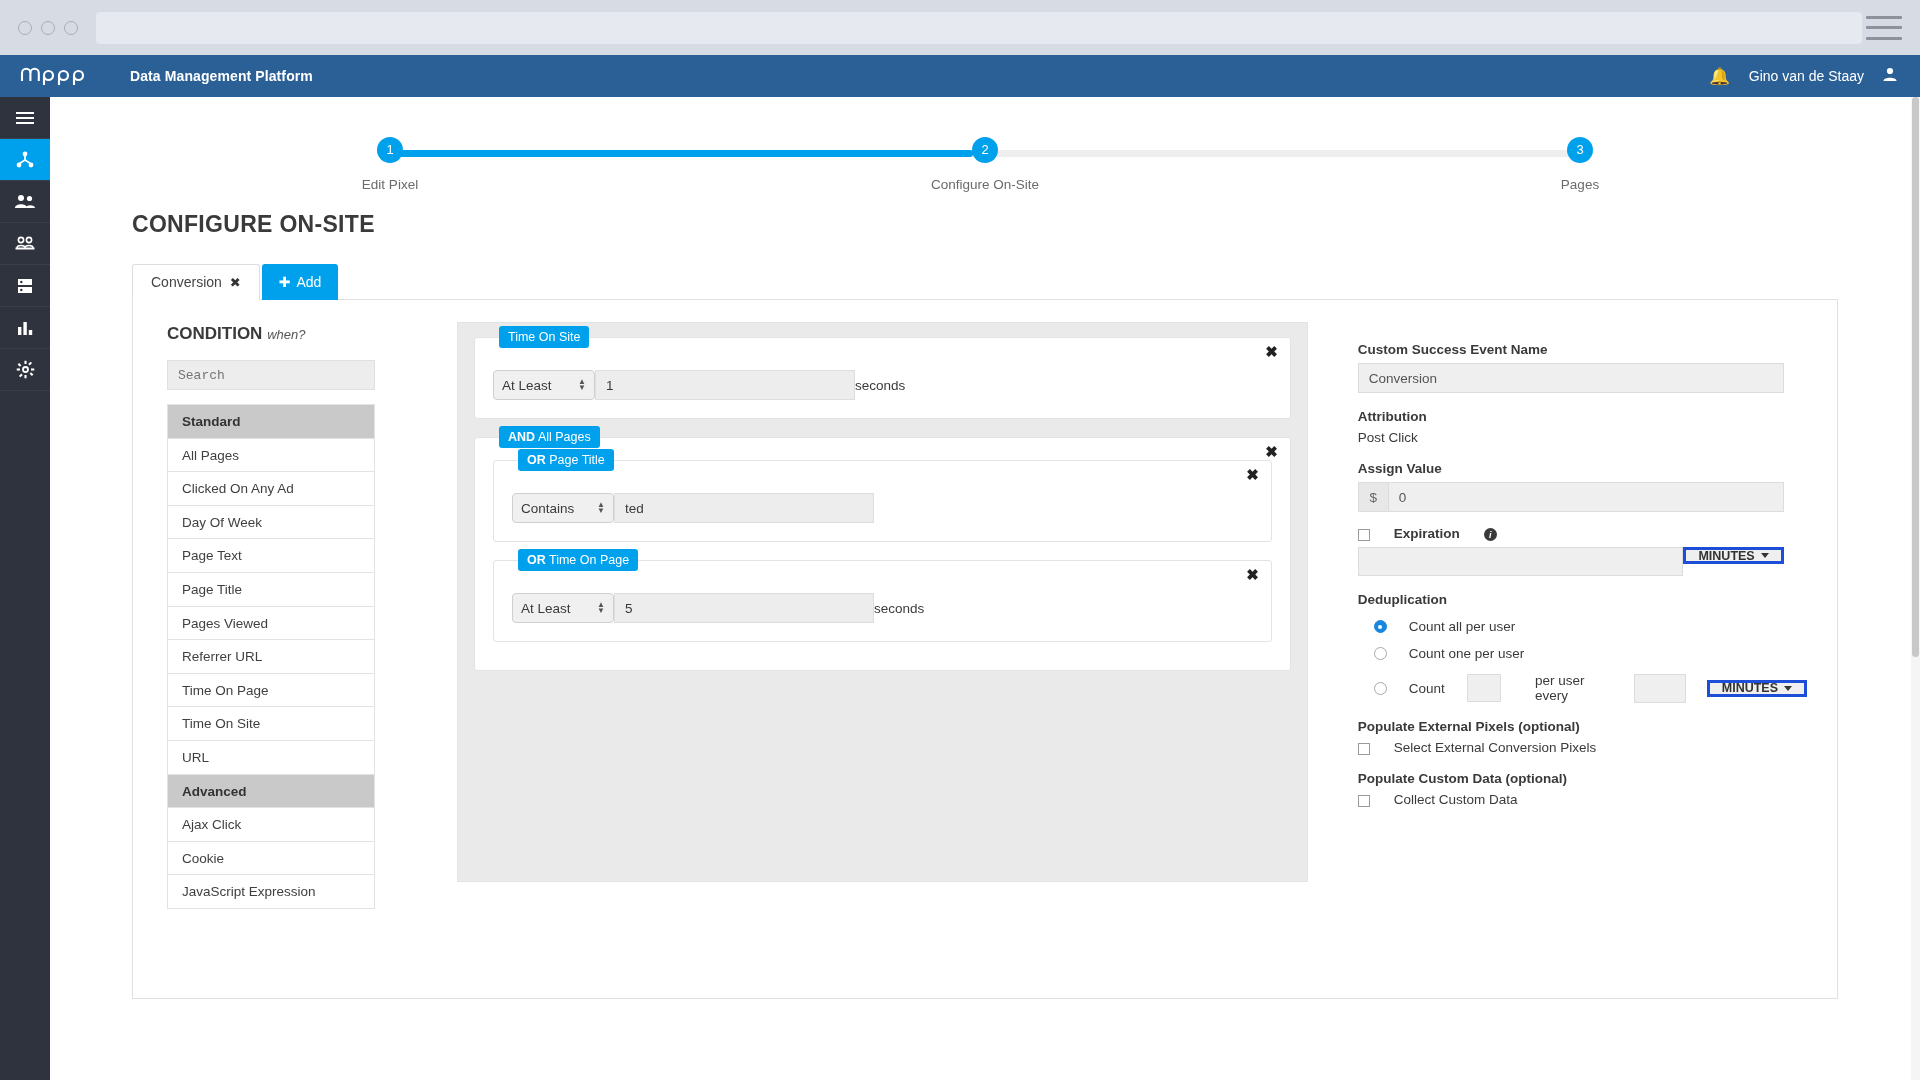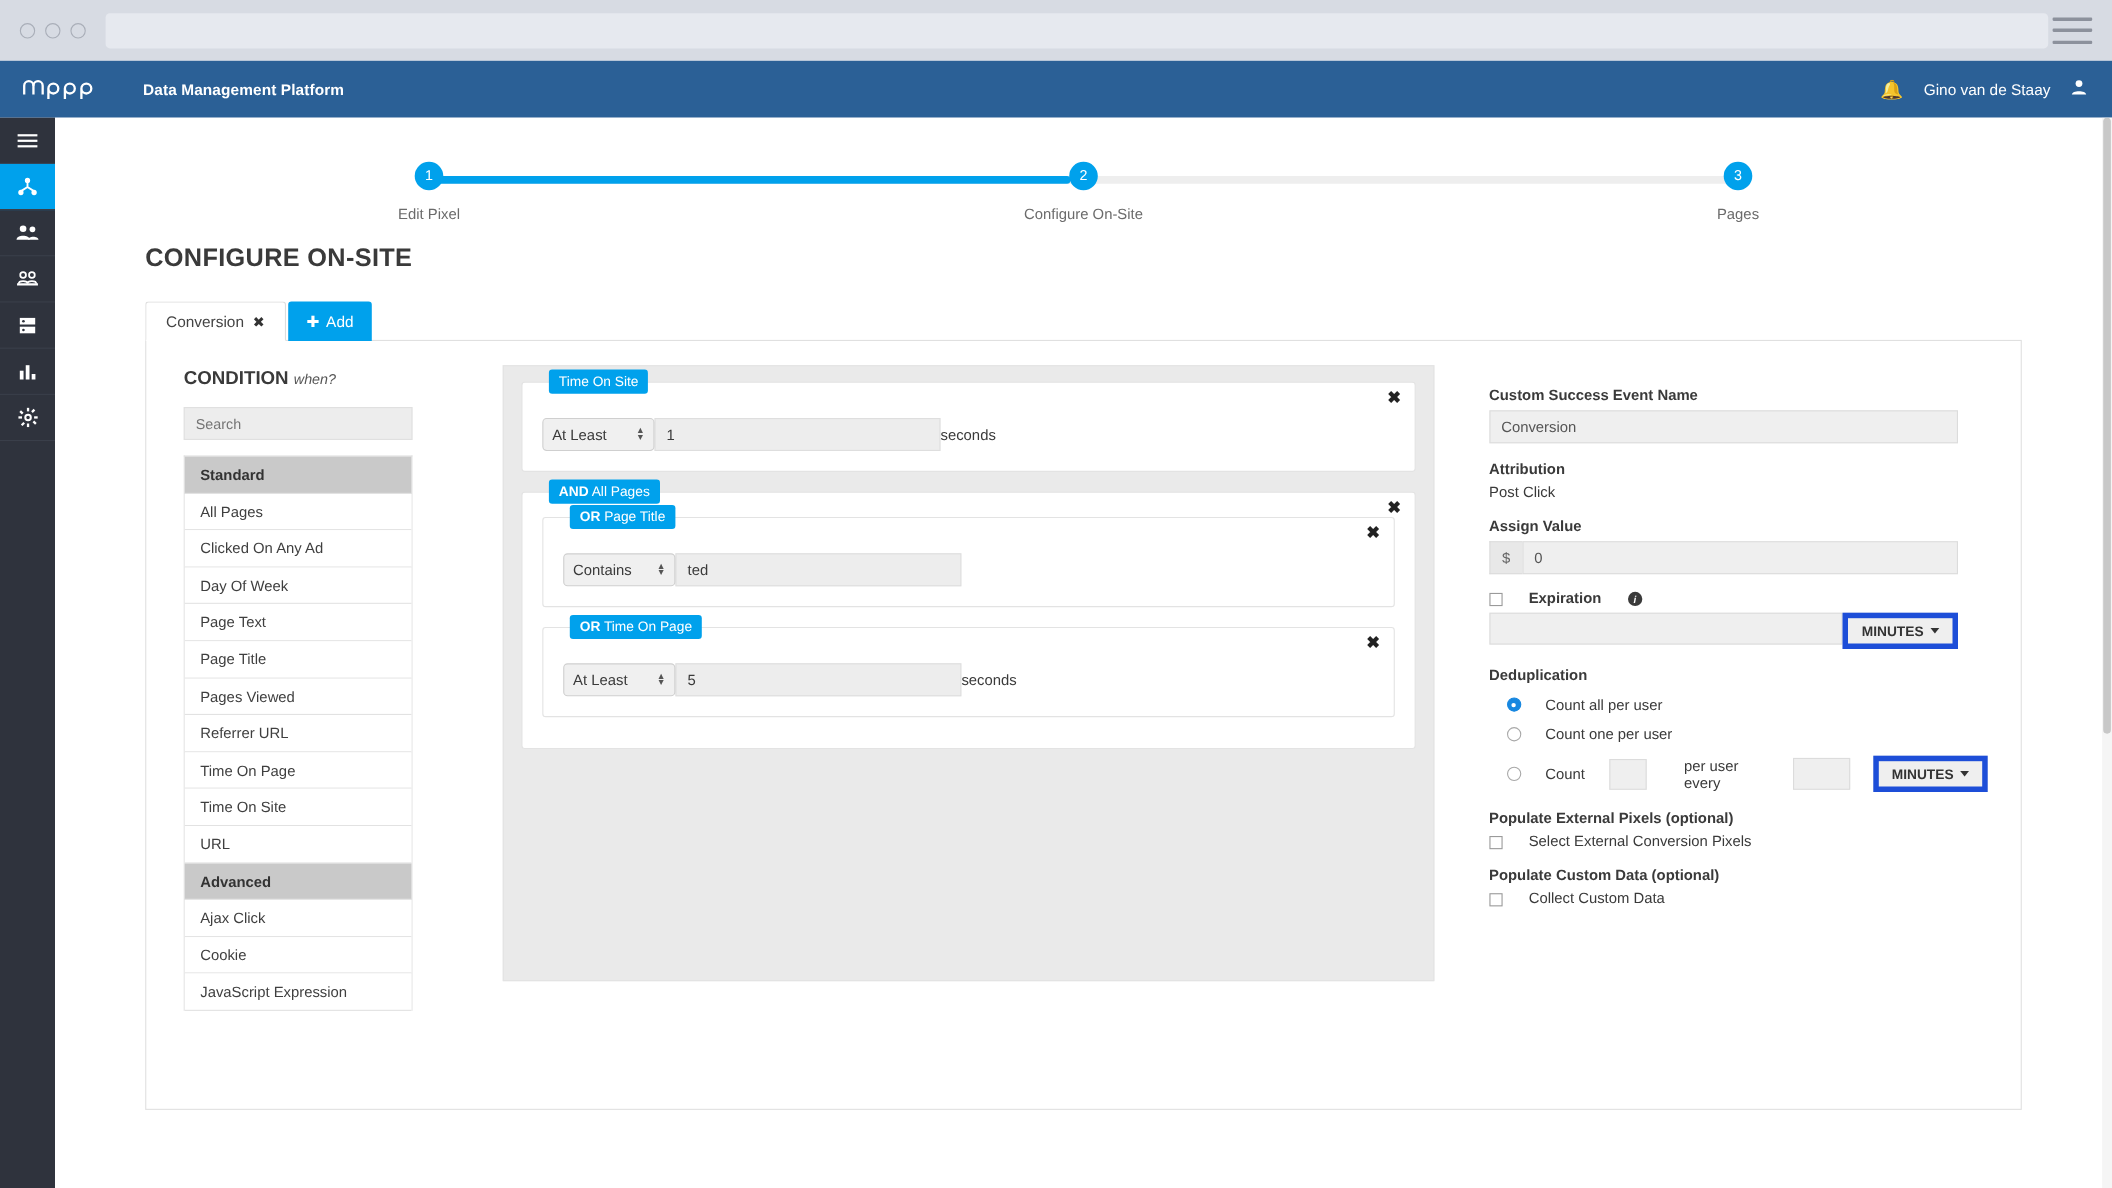--- a/index.html
+++ b/index.html
@@ -32,21 +32,21 @@
   .hamburger-chrome {
     position: absolute; right: 18px; top: 50%;
     transform: translateY(-50%);
     width: 36px; height: 24px;
     display: flex; flex-direction: column; justify-content: space-between;
   }
   .hamburger-chrome span { display: block; height: 3px; background: #8c919c; border-radius: 1px; }
 
   
   .topbar {
-    height: 52px; background: #2b6096;
+    height: 42px; background: #2b6096;
     display: flex; align-items: center;
     color: #fff;
   }
   .brand-logo {
     width: 85px; margin-left: 20px; height: 22px;
     display:flex; align-items:center;
   }
   .app-name {
     margin-left: 25px;
     font-size: 14px; font-weight: bold;
@@ -150,21 +150,21 @@
   }
 
   
   .condition-col { width: 270px; padding: 24px 0 0 34px; flex: 0 0 304px;}
   .sec-head { font-size: 17px; font-weight: bold; color: #3a3a3a; margin-bottom: 16px; }
   .sec-head em { font-size: 13px; font-weight: normal; font-style: italic; color: #555; }
   .search-box {
     width: 208px; height: 28px; background: #ededed;
     border: 1px solid #e0e0e0; padding: 14px 10px;
     font-size: 13px; color: #999;
-    font-family: Liberation Sans, sans-serif;
+    font-family: Liberation Mono, monospace;
   }
   .cond-list { width: 208px; margin-top: 14px; border: 1px solid #e2e2e2; border-bottom: none; }
   .cond-item {
     height: 33.6px; line-height: 33.6px;
     padding-left: 14px; font-size: 13.5px; color: #3f3f3f;
     border-bottom: 1px solid #e2e2e2; background: #fff;
   }
   .cond-item.group { background: #c9c9c9; font-weight: bold; color: #333; }
 
   
@@ -247,21 +247,21 @@
     width: 13px; height: 13px; border-radius: 50%;
     background: #3a3a3a; color: #fff; font-size: 9px;
     display: inline-flex; align-items: center; justify-content: center;
     font-style: italic; font-weight: bold;
   }
   .exp-row { display: flex; width: 426px; }
   .exp-row .blank {
     flex: 1; height: 29px; background: #efefef; border: 1px solid #dcdcdc;
   }
   .minbtn {
-    background: #efefef; border: 5px solid #1d4ed8; height: 33px;
+    background: #efefef; border: 3px solid #1d4ed8; height: 17px;
     font-size: 12.5px; font-weight: bold; color: #333;
     display: flex; align-items: center; padding: 0 12px; gap: 6px;
   }
   .caret { width:0;height:0;border-left:4px solid transparent;border-right:4px solid transparent;border-top:5px solid #333; }
   .radio-row { display: flex; align-items: center; gap: 22px; margin: 12px 0 0 16px; }
   .rdo {
     width: 13px; height: 13px; border-radius: 50%;
     border: 1px solid #a8a8a8; background: #fff; flex: 0 0 13px;
     display:flex;align-items:center;justify-content:center;
   }

